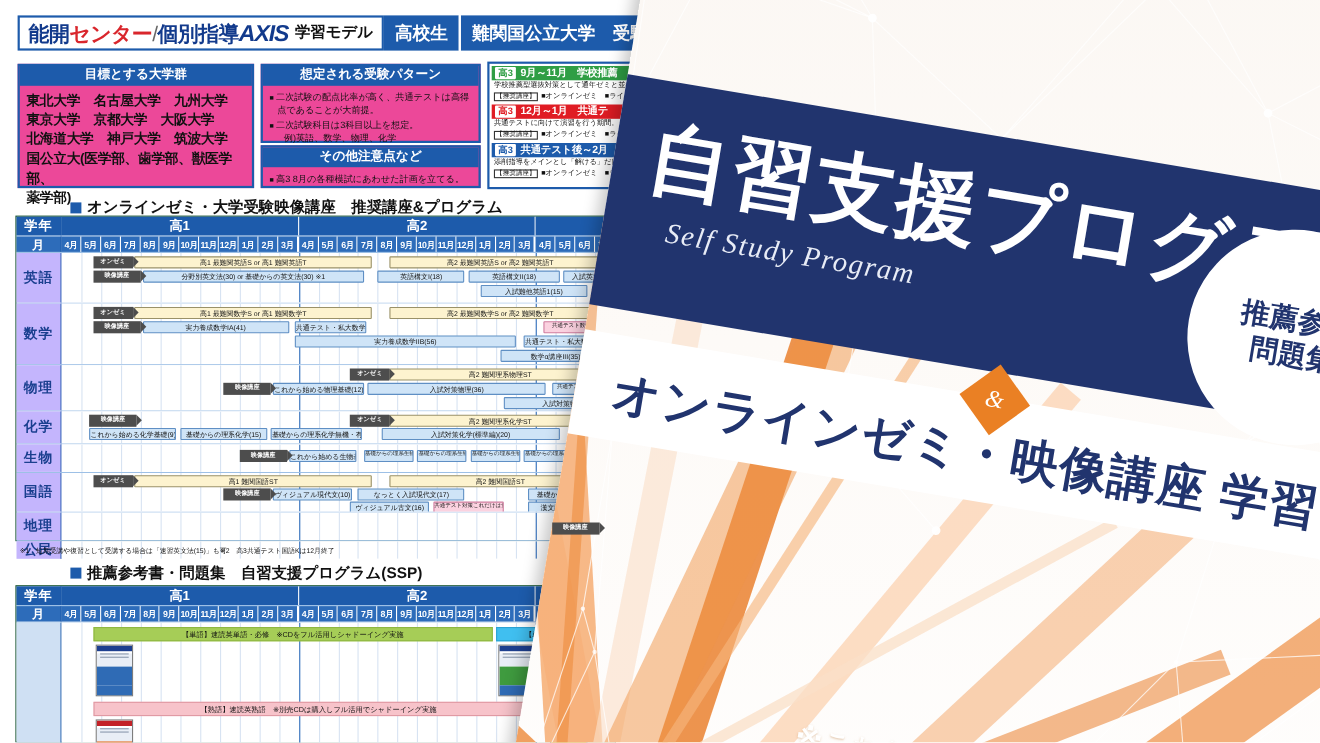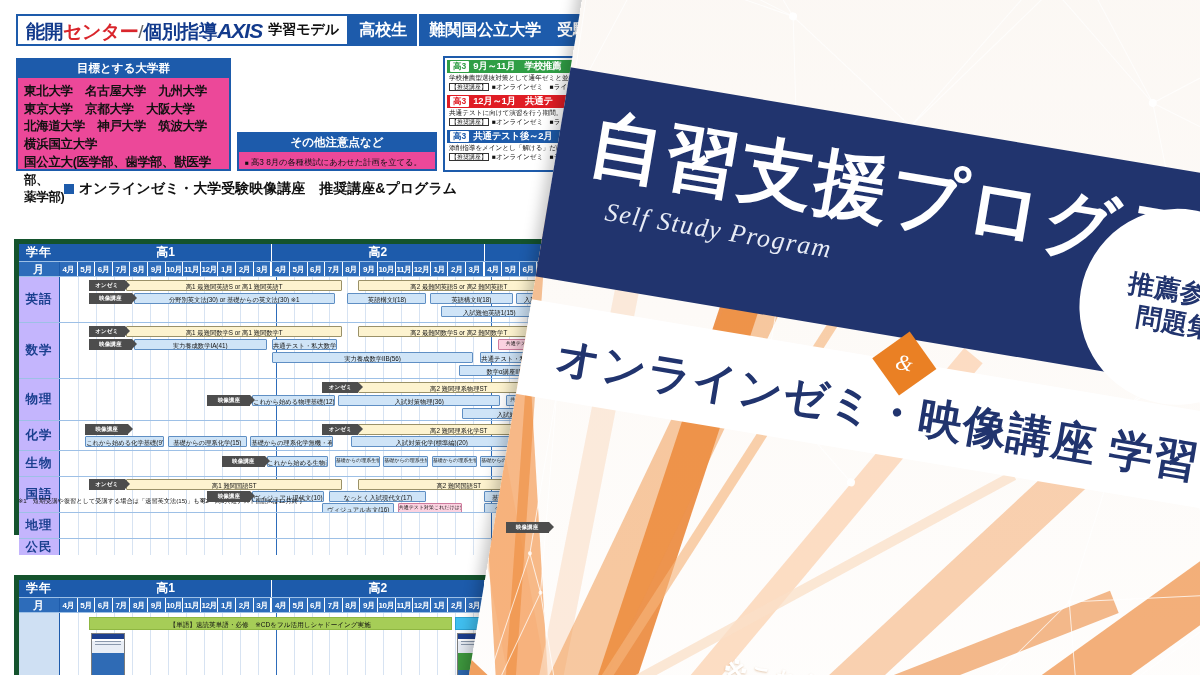--- a/index.html
+++ b/index.html
@@ -66,21 +66,21 @@
   .c-blue  .sched-grade{color:#1d5bab;}
   .sched-desc{font-size:6.6px;color:#111;line-height:1.35;padding:1px 2px 0 2px;white-space:nowrap;}
   .sched-courses{font-size:6.6px;color:#111;padding:0 2px 1px 2px;white-space:nowrap;}
   .tagbox{border:1px solid #333;padding:0 1px;margin-right:3px;font-size:6px;}
 
   
   .sec-head{position:absolute;font-size:14px;font-weight:bold;color:#111;white-space:nowrap;margin-left:48px;}
   .sec-head .sq{display:inline-block;width:10px;height:10px;background:#1d5bab;margin-right:5px;vertical-align:-1px;}
 
   
-  .tbl{position:absolute;border:5px solid #14532d;box-sizing:border-box;background:#fff;margin-top:43px;}
+  .tbl{position:absolute;border:1px solid #14532d;box-sizing:border-box;background:#fff;}
   .tbl-row{display:flex;border-bottom:1px solid #9dc0e6;box-sizing:border-box;}
   .tbl-row:last-child{border-bottom:none;}
   .rowlab{
     width:41px;min-width:41px;background:#c4b5fd;color:#1a3f8f;font-weight:bold;
     display:flex;align-items:center;justify-content:center;font-size:12.5px;
     border-right:1px solid #1d5bab;box-sizing:border-box;letter-spacing:1px;
   }
   .hdr-grade{background:#1d5bab;color:#fff;font-size:12px;}
   .hdr-month{background:#2d6cba;color:#fff;font-size:11px;}
   .grade-cell{
@@ -208,26 +208,36 @@
     <div class="hdr-sep"></div>
     <div class="hdr-blue">難関国公立大学　受験(理</div>
   </div>
 
   <div class="panel" id="p-univ">
     <div class="panel-title">目標とする大学群</div>
     <div class="panel-body">
       <div>東北大学　名古屋大学　九州大学</div>
       <div>東京大学　京都大学　大阪大学</div>
       <div>北海道大学　神戸大学　筑波大学</div>
-      <div>横浜国立大学</div>
       <div>国公立大(医学部、歯学部、獣医学部、</div>
       <div>薬学部)</div>
     </div>
   </div>
 
+  <div class="panel" id="p-pattern">
+    <div class="panel-title">想定される受験パターン</div>
+    <div class="panel-body">
+      <ul class="bullet-list">
+        <li>二次試験の配点比率が高く、共通テストは高得点であることが大前提。</li>
+        <li><span>二次試験科目は3科目以上を想定。</span>
+          <span class="sub-note">例)英語、数学、物理、化学</span>
+        </li>
+      </ul>
+    </div>
+  </div>
 
   <div class="panel" id="p-other">
     <div class="panel-title">その他注意点など</div>
     <div class="panel-body">
       <ul class="bullet-list">
         <li>高3 8月の各種模試にあわせた計画を立てる。</li>
       </ul>
     </div>
   </div>
 
@@ -627,20 +637,23 @@
             <div class="gl" style="left:467.07px"></div>
             <div class="gl" style="left:485.04px"></div>
           </div>
     </div>
       </div>
     </div>
 
   <div class="footnote" style="left:18px;top:497px;">※1　短期受講や復習として受講する場合は「速習英文法(15)」も可</div>
   <div class="footnote" style="left:200px;top:497px;">※2　高3共通テスト国語Kは12月終了</div>
 
+  <div class="sec-head" style="left:16px;top:512px;">
+    <span class="sq"></span><span>推薦参考書・問題集　自習支援プログラム(SSP)</span>
+  </div>
 
   <div class="tbl" id="tbl2" style="left:14px;top:532px;width:546px;height:143px;">
       <div class="tbl-row" style="height:18px">
   <div class="rowlab hdr-grade">学年</div>
   <div class="mcells">
     <div class="grade-cell" style="flex:12">高1</div>
     <div class="grade-cell" style="flex:12">高2</div>
     <div class="grade-cell" style="flex:4"></div>
   </div>
       </div>

